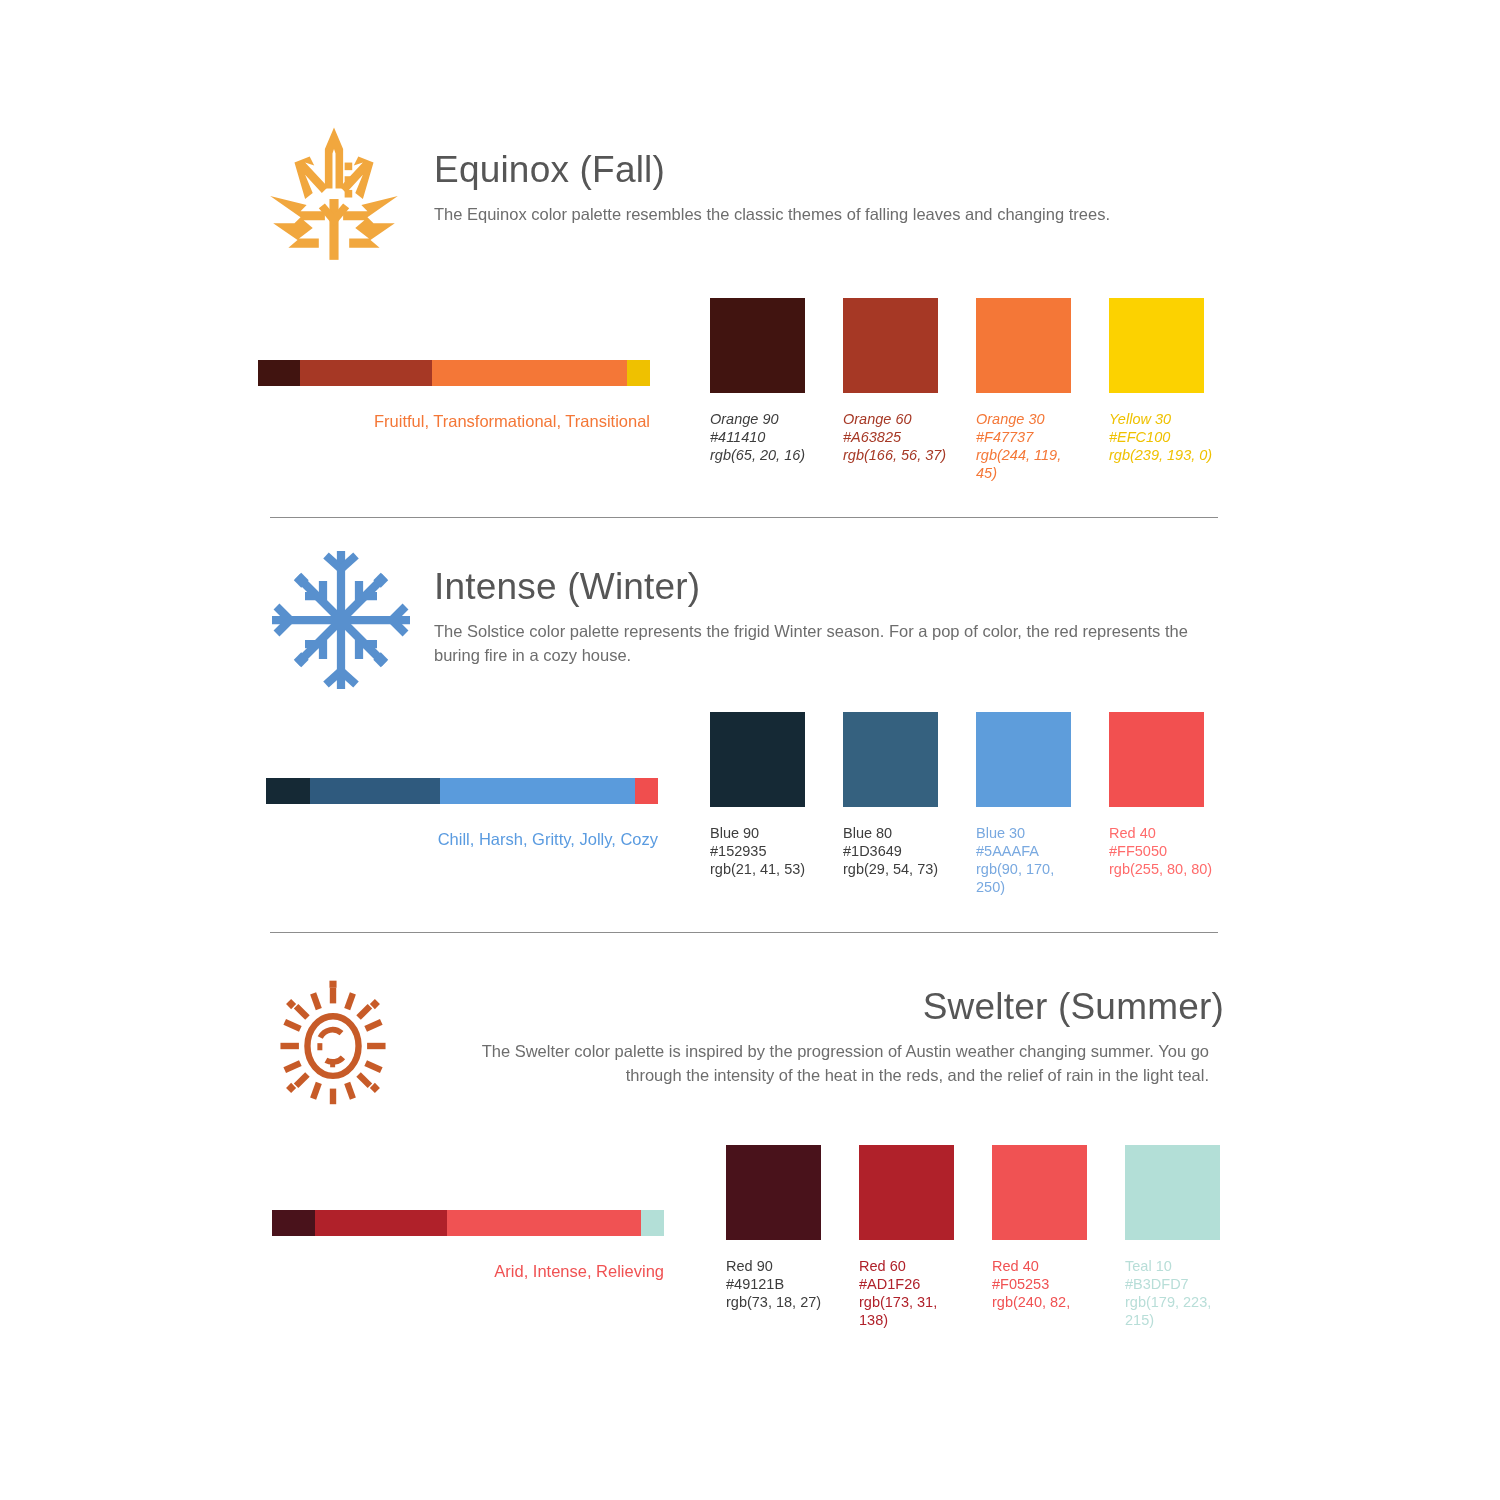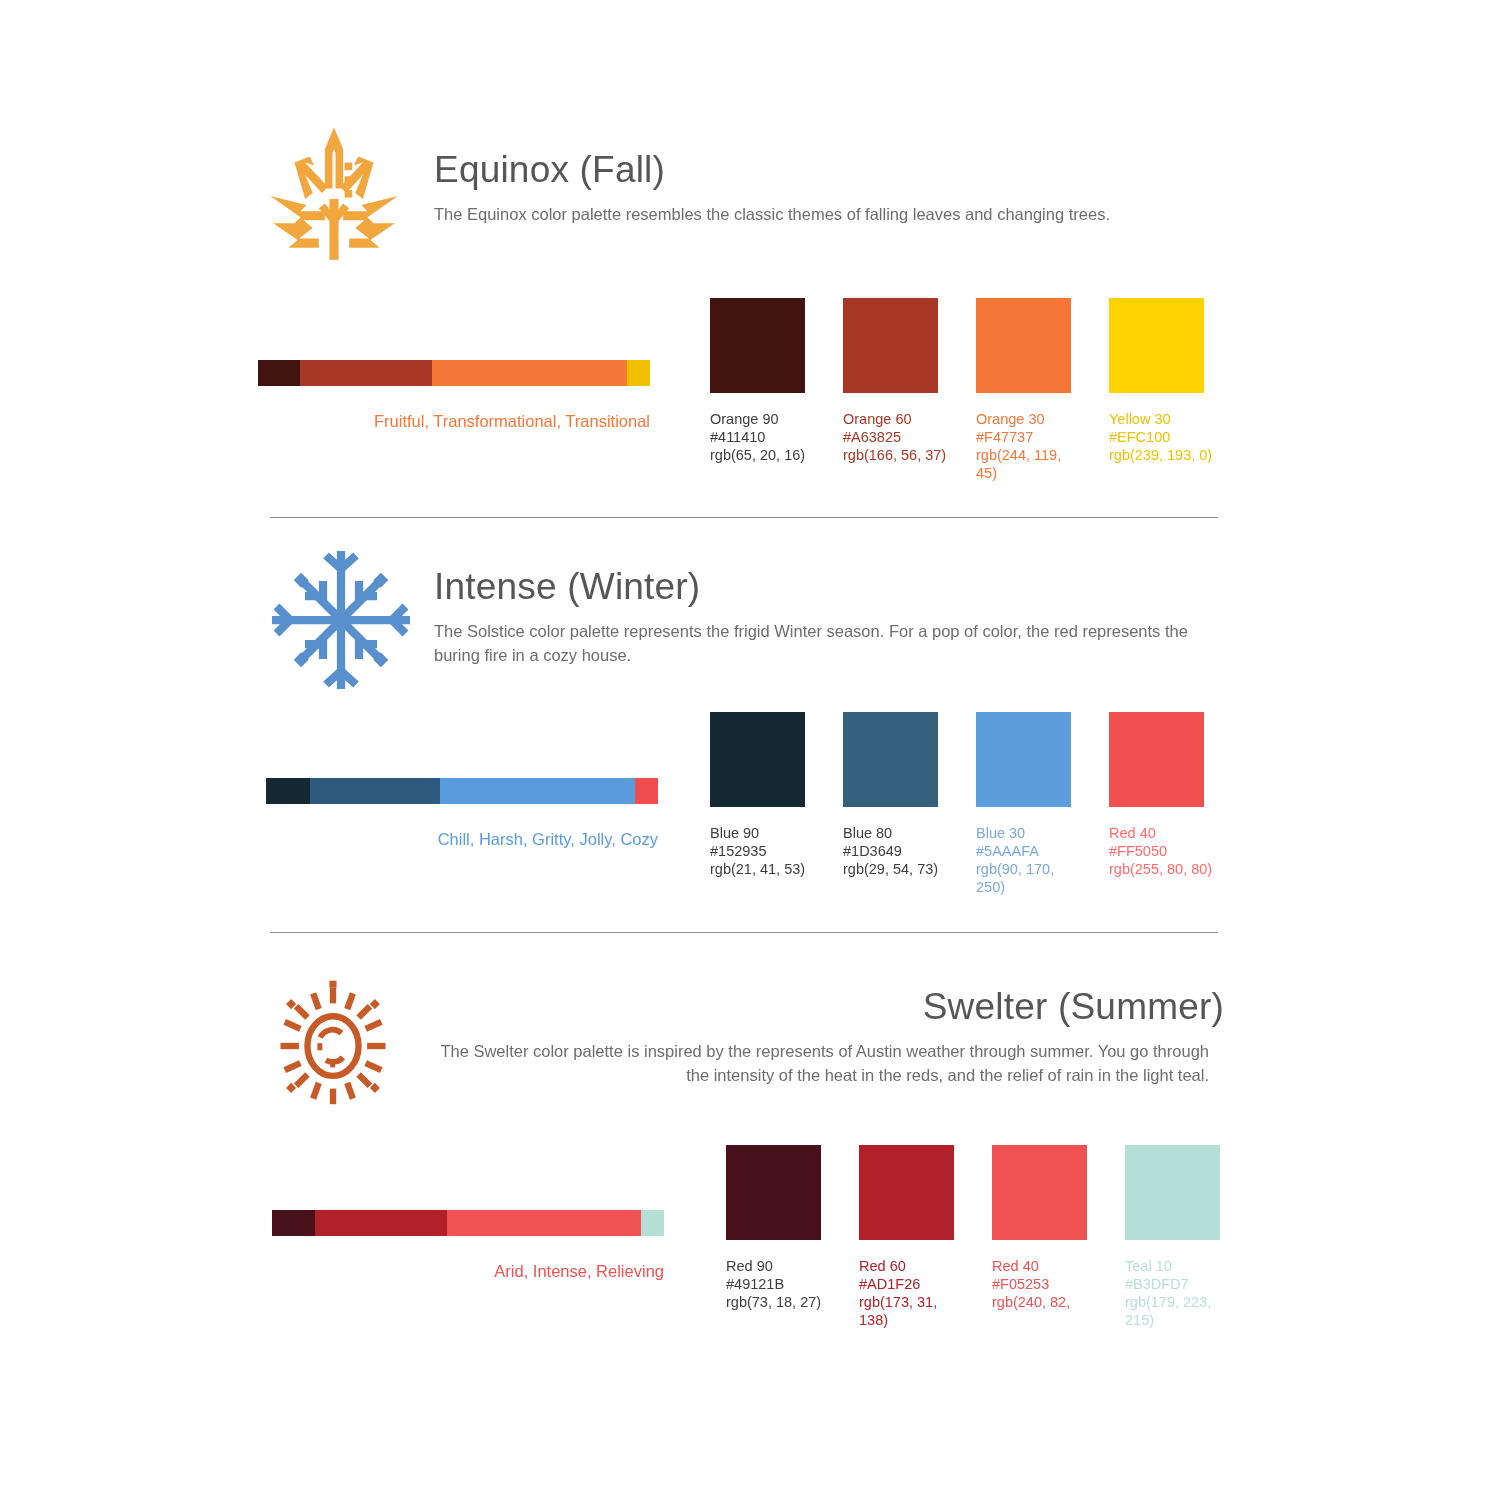--- a/index.html
+++ b/index.html
@@ -158,21 +158,21 @@
     <div class="bar-block" style="left:258px; top:240px;">
       <div class="gradient-bar">
         <span style="background: rgb(65, 20, 16); width: 10.7143%;"></span>
         <span style="background: rgb(166, 56, 37); width: 33.6735%;"></span>
         <span style="background: rgb(244, 119, 55); width: 49.7449%;"></span>
         <span style="background: rgb(239, 193, 0); width: 5.86735%;"></span>
       </div>
       <div class="bar-keywords" style="color: rgb(244, 119, 55);">Fruitful, Transformational, Transitional</div>
     </div>
 
-    <div class="swatch-row" style="left:710px; top:178px;">
+    <div class="swatch-row" style="left:710px; top:178px;font-style:italic;">
       <div class="swatch">
         <span class="swatch-chip" style="background: rgb(65, 20, 16);"></span>
         <div class="swatch-meta" style="color: rgb(61, 61, 61);">
           <div>Orange 90</div>
           <div>#411410</div>
           <div>rgb(65, 20, 16)</div>
         </div>
       </div>
       <div class="swatch">
         <span class="swatch-chip" style="background: rgb(166, 56, 37);"></span>
@@ -337,21 +337,21 @@
             <rect x="18" y="18" width="5" height="5" transform="rotate(45 20.5 20.5)"></rect>
             <rect x="77" y="18" width="5" height="5" transform="rotate(45 79.5 20.5)"></rect>
             <rect x="18" y="77" width="5" height="5" transform="rotate(45 20.5 79.5)"></rect>
             <rect x="77" y="77" width="5" height="5" transform="rotate(45 79.5 79.5)"></rect>
             <rect x="47.5" y="4" width="5" height="5"></rect>
           </g>
         </svg>
       </div>
       <div class="head-text" style="left:172px; top:10px;">
         <h2 class="palette-title">Swelter (Summer)</h2>
-        <p class="palette-desc">The Swelter color palette is inspired by the represents of Austin weather through summer. You go through the intensity of the heat in the reds, and the relief of rain in the light teal.</p>
+        <p class="palette-desc">The Swelter color palette is inspired by the progression of Austin weather changing summer. You go through the intensity of the heat in the reds, and the relief of rain in the light teal.</p>
       </div>
     </div>
 
     <div class="bar-block" style="left:272px; top:235px;">
       <div class="gradient-bar">
         <span style="background: rgb(73, 18, 27); width: 10.8527%;"></span>
         <span style="background: rgb(176, 33, 42); width: 33.8501%;"></span>
         <span style="background: rgb(240, 82, 83); width: 49.354%;"></span>
         <span style="background: rgb(179, 223, 215); width: 5.94315%;"></span>
       </div>

